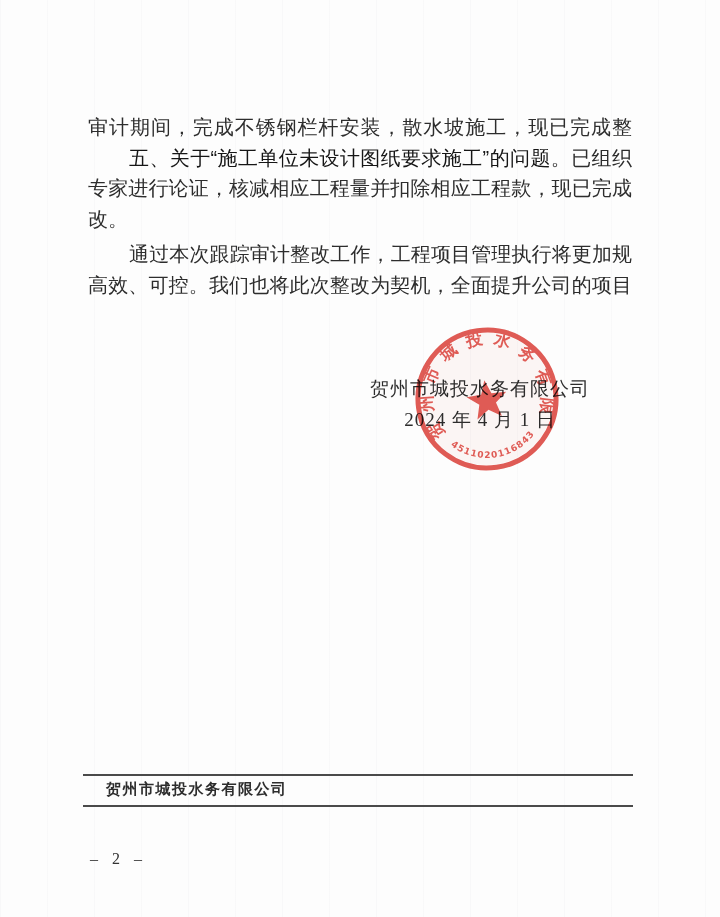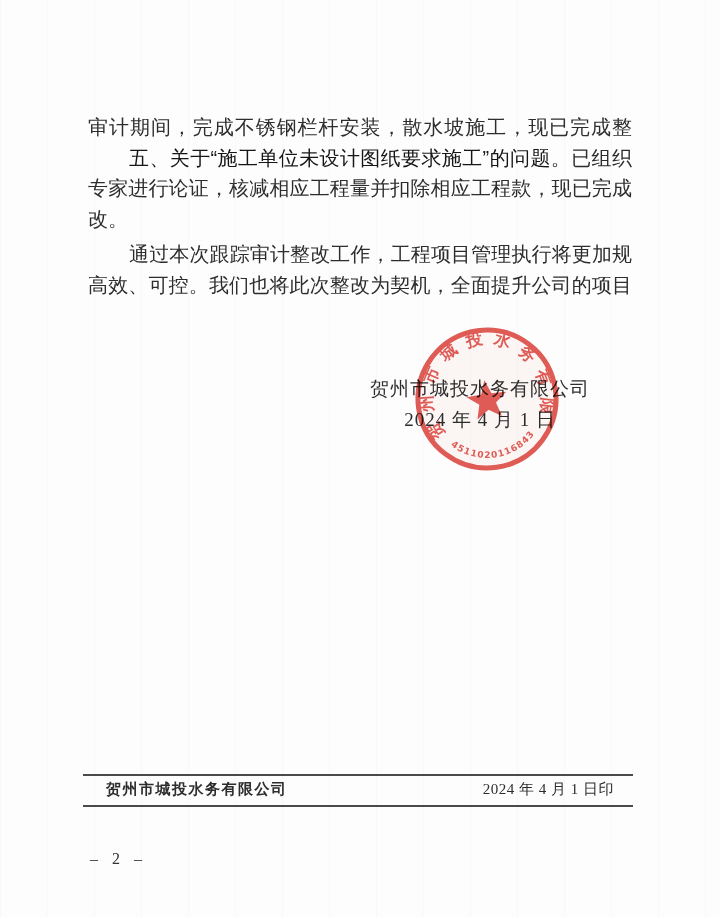--- a/index.html
+++ b/index.html
@@ -127,17 +127,16 @@
         <textPath href="#nameArc" textLength="278">贺州市城投水务有限公司</textPath>
       </text>
       <text class="arc-number" fill="#dd453e" text-anchor="middle">
         <textPath href="#numArc" startOffset="50%">4511020116843</textPath>
       </text>
     </svg>
   </div>
 
   <div class="footer-rule rule-top"></div>
   <div class="footer-company">贺州市城投水务有限公司</div>
-  <div class="footer-date">2024 年 4 月 1 日印</div>
   <div class="footer-rule rule-bottom"></div>
 
   <div class="page-number">– 2 –</div>
 </div>
 
 </body></html>

